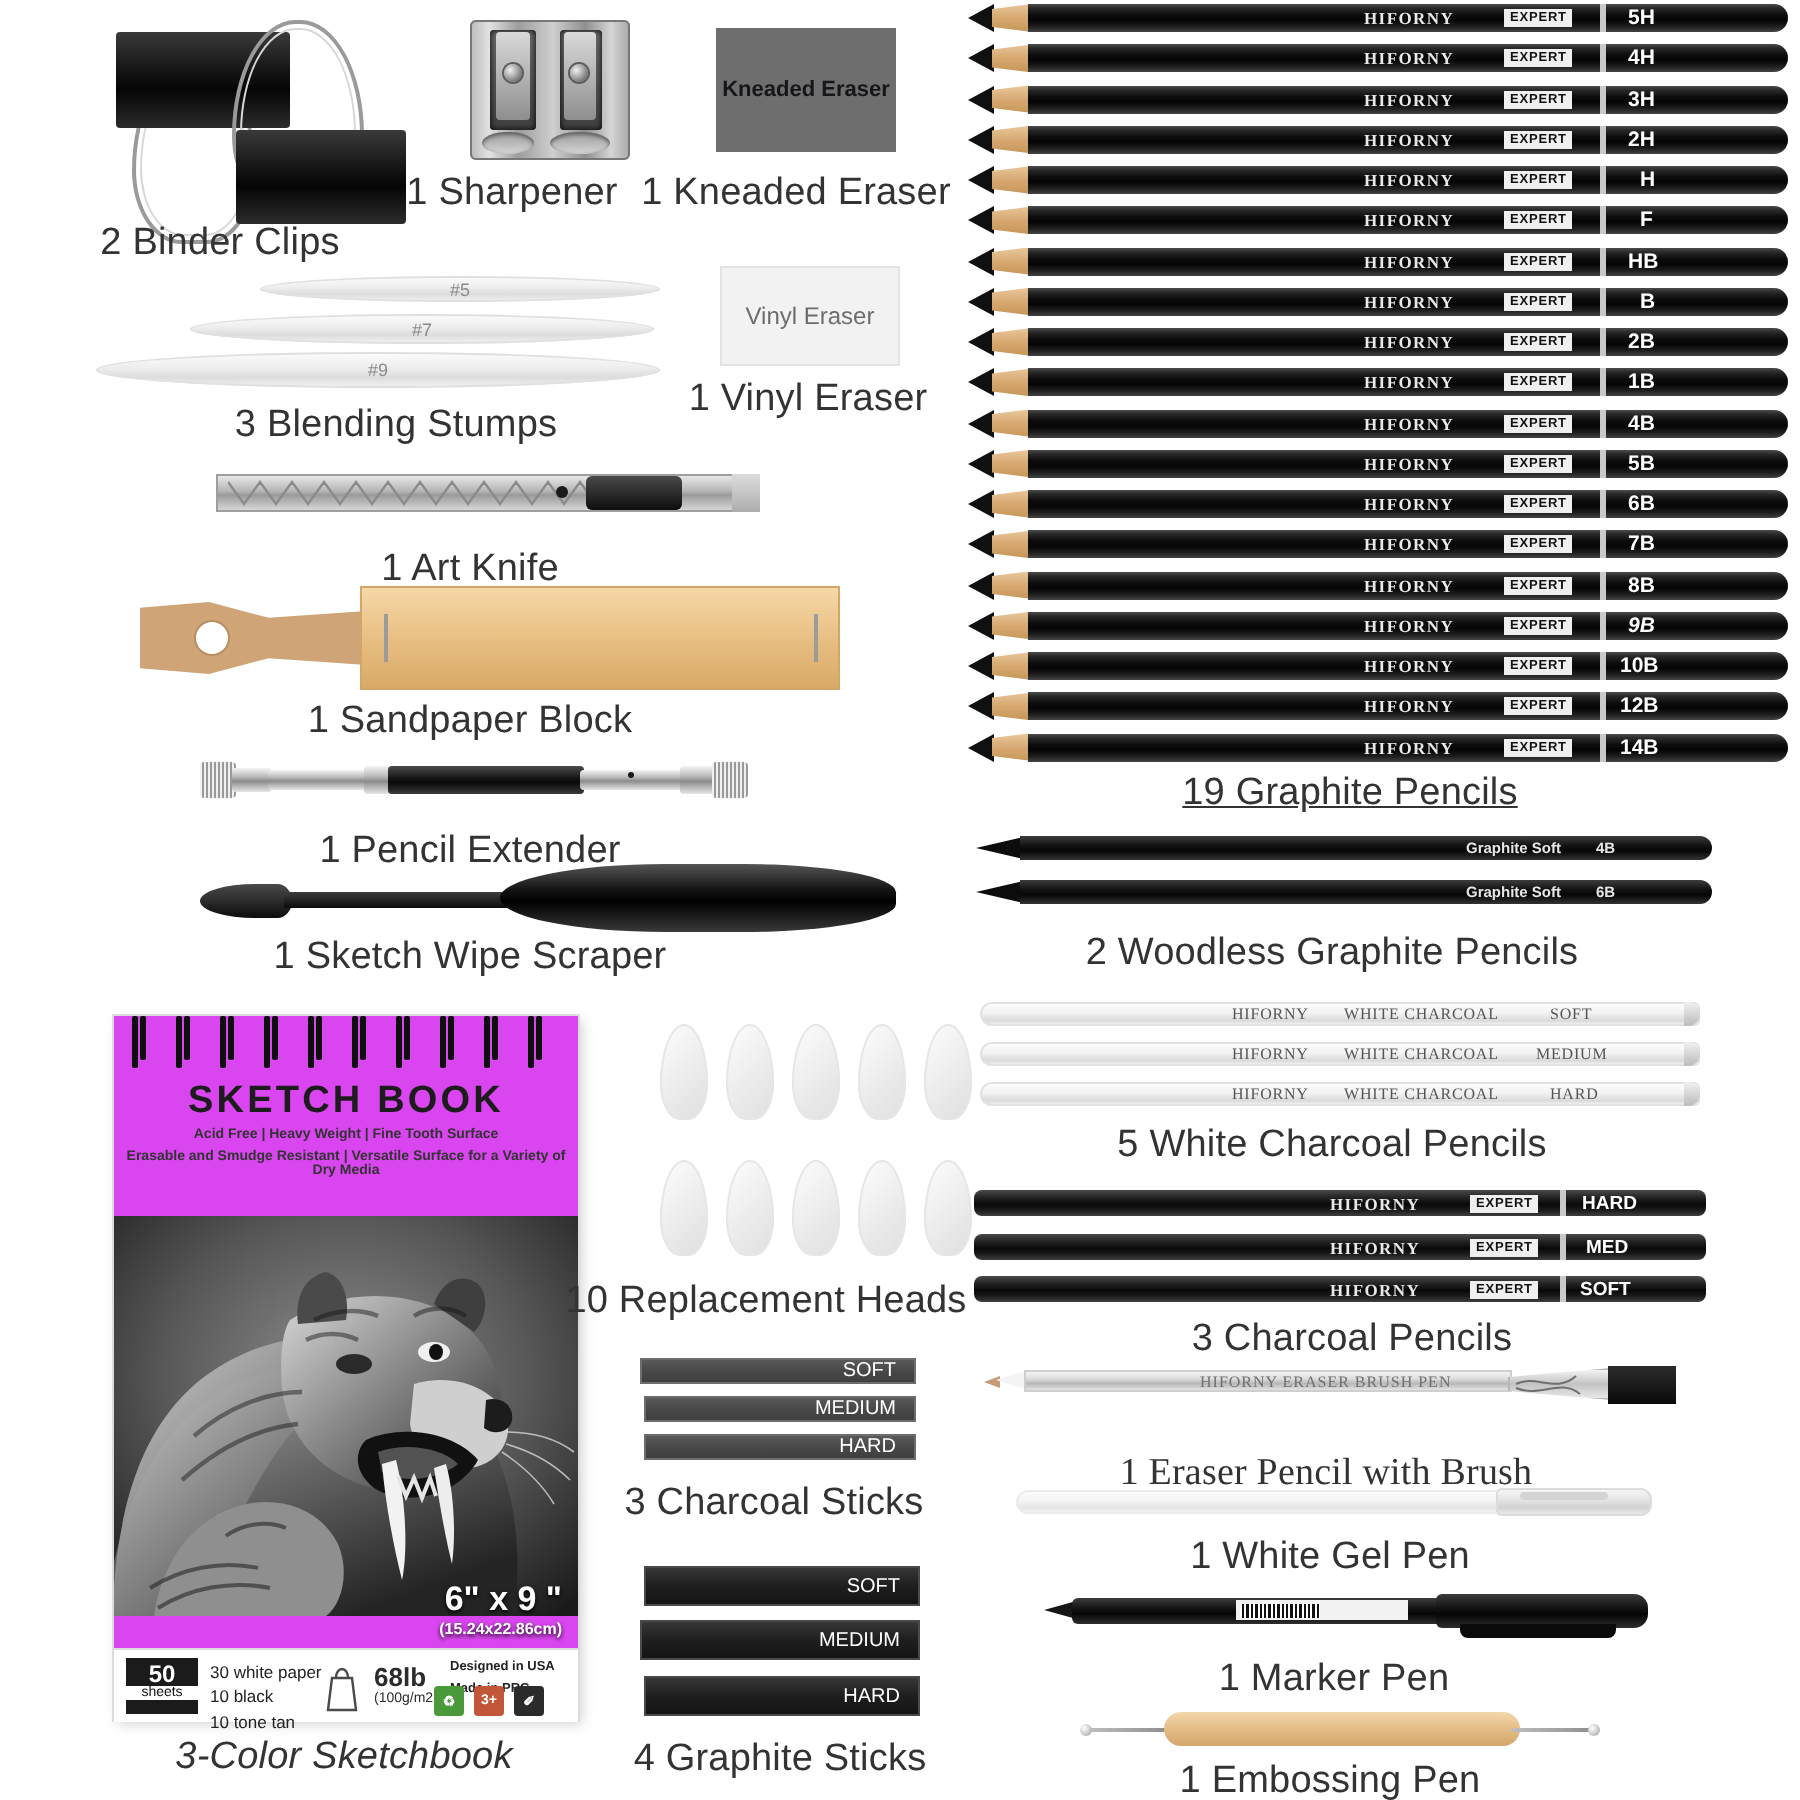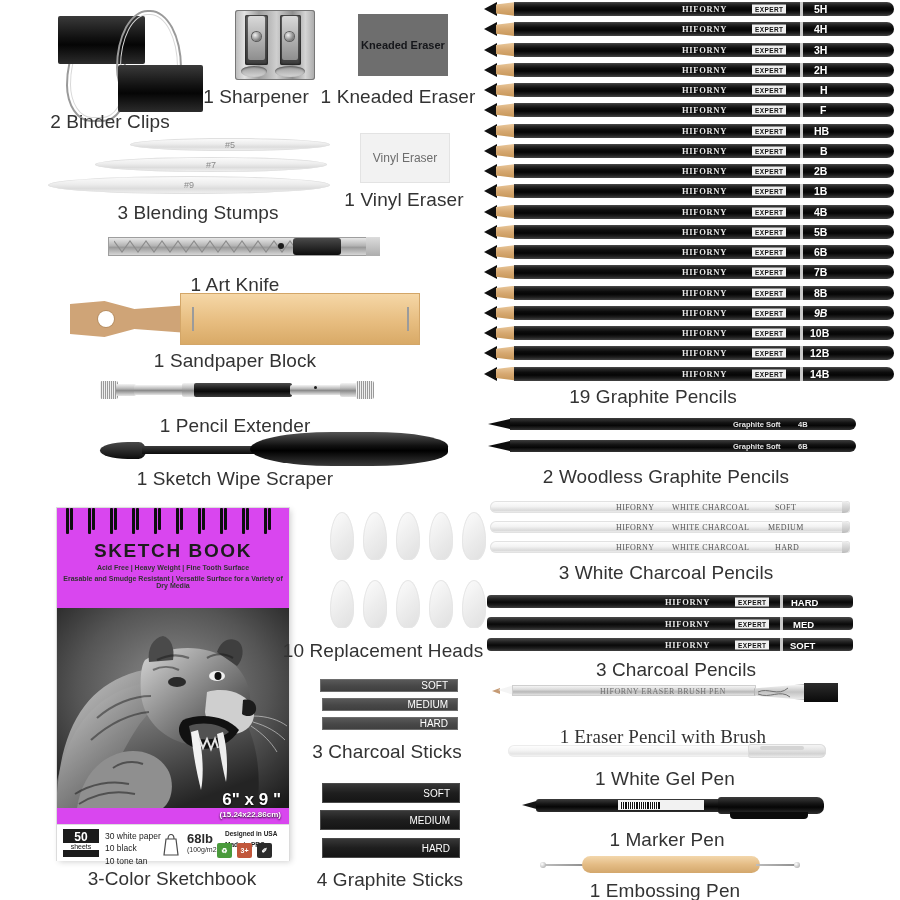--- a/index.html
+++ b/index.html
@@ -397,21 +397,21 @@
         <span>♻</span>
       </div>
       <div class="badge" style="left:180px;top:18px;background:#c1563a;">
         <span>3+</span>
       </div>
       <div class="badge" style="left:200px;top:18px;background:#2b2b2b;">
         <span>✐</span>
       </div>
     </div>
   </div>
-  <div class="lab c" style="left:172px;top:868px;">3-Color Sketchbook</div>
+  <div class="lab c" style="left:172px;top:868px;font-style:italic;">3-Color Sketchbook</div>
 
   <div class="abs" style="left:330px;top:512px;width:156px;height:120px;">
     <div class="head" style="left:0;top:0;"></div>
     <div class="head" style="left:33px;top:0;"></div>
     <div class="head" style="left:66px;top:0;"></div>
     <div class="head" style="left:99px;top:0;"></div>
     <div class="head" style="left:132px;top:0;"></div>
     <div class="head" style="left:0;top:68px;"></div>
     <div class="head" style="left:33px;top:68px;"></div>
     <div class="head" style="left:66px;top:68px;"></div>
@@ -609,21 +609,21 @@
       <div class="pencil" style="left: 0px; top: 364.5px; width: 412px;">
         <div class="pTip"></div>
         <div class="pWood"></div>
         <div class="pBody" style="left: 30px; width: 380px;"></div>
         <div class="pBrand" style="left: 198px;">HIFORNY</div>
         <div class="pExpert" style="left: 268px;">EXPERT</div>
         <div class="pBand" style="left: 316px;"></div>
         <div class="pGrade" style="left: 326px;">14B</div>
       </div>
     </div>
-  <div class="lab c" style="left:653px;top:386px;">19 Graphite Pencils</div>
+  <div class="lab c" style="left:675px;top:386px;text-decoration:underline;">19 Graphite Pencils</div>
 
   <div class="abs" style="left:488px;top:418px;width:368px;height:12px;">
     <div class="wdTip"></div>
     <div class="wdBody" style="left:22px;width:346px;"></div>
     <div class="wdTxt" style="left:245px;">Graphite Soft</div>
     <div class="wdTxt" style="left:310px;">4B</div>
   </div>
   <div class="abs" style="left:488px;top:440px;width:368px;height:12px;">
     <div class="wdTip"></div>
     <div class="wdBody" style="left:22px;width:346px;"></div>
@@ -646,21 +646,21 @@
     <div class="wcTxt" style="left:182px;">WHITE CHARCOAL</div>
     <div class="wcTxt" style="left:278px;">MEDIUM</div>
   </div>
   <div class="abs" style="left:490px;top:541px;width:366px;height:12px;">
     <div class="wcBody" style="left:0;width:360px;"></div>
     <div class="wcCap" style="left:352px;"></div>
     <div class="wcTxt" style="left:126px;">HIFORNY</div>
     <div class="wcTxt" style="left:182px;">WHITE CHARCOAL</div>
     <div class="wcTxt" style="left:285px;">HARD</div>
   </div>
-  <div class="lab c" style="left:666px;top:562px;">3 White Charcoal Pencils</div>
+  <div class="lab c" style="left:666px;top:562px;">5 White Charcoal Pencils</div>
 
   <div class="abs" style="left:487px;top:595px;width:370px;height:13px;">
     <div class="ccBody" style="left:0;width:366px;"></div>
     <div class="pBrand" style="left:178px;">HIFORNY</div>
     <div class="pExpert" style="left:248px;">EXPERT</div>
     <div class="pBand" style="left:293px;height:13px;"></div>
     <div class="pGrade" style="left:304px;font-size:9.5px;">HARD</div>
   </div>
   <div class="abs" style="left:487px;top:617px;width:370px;height:13px;">
     <div class="ccBody" style="left:0;width:366px;"></div>

